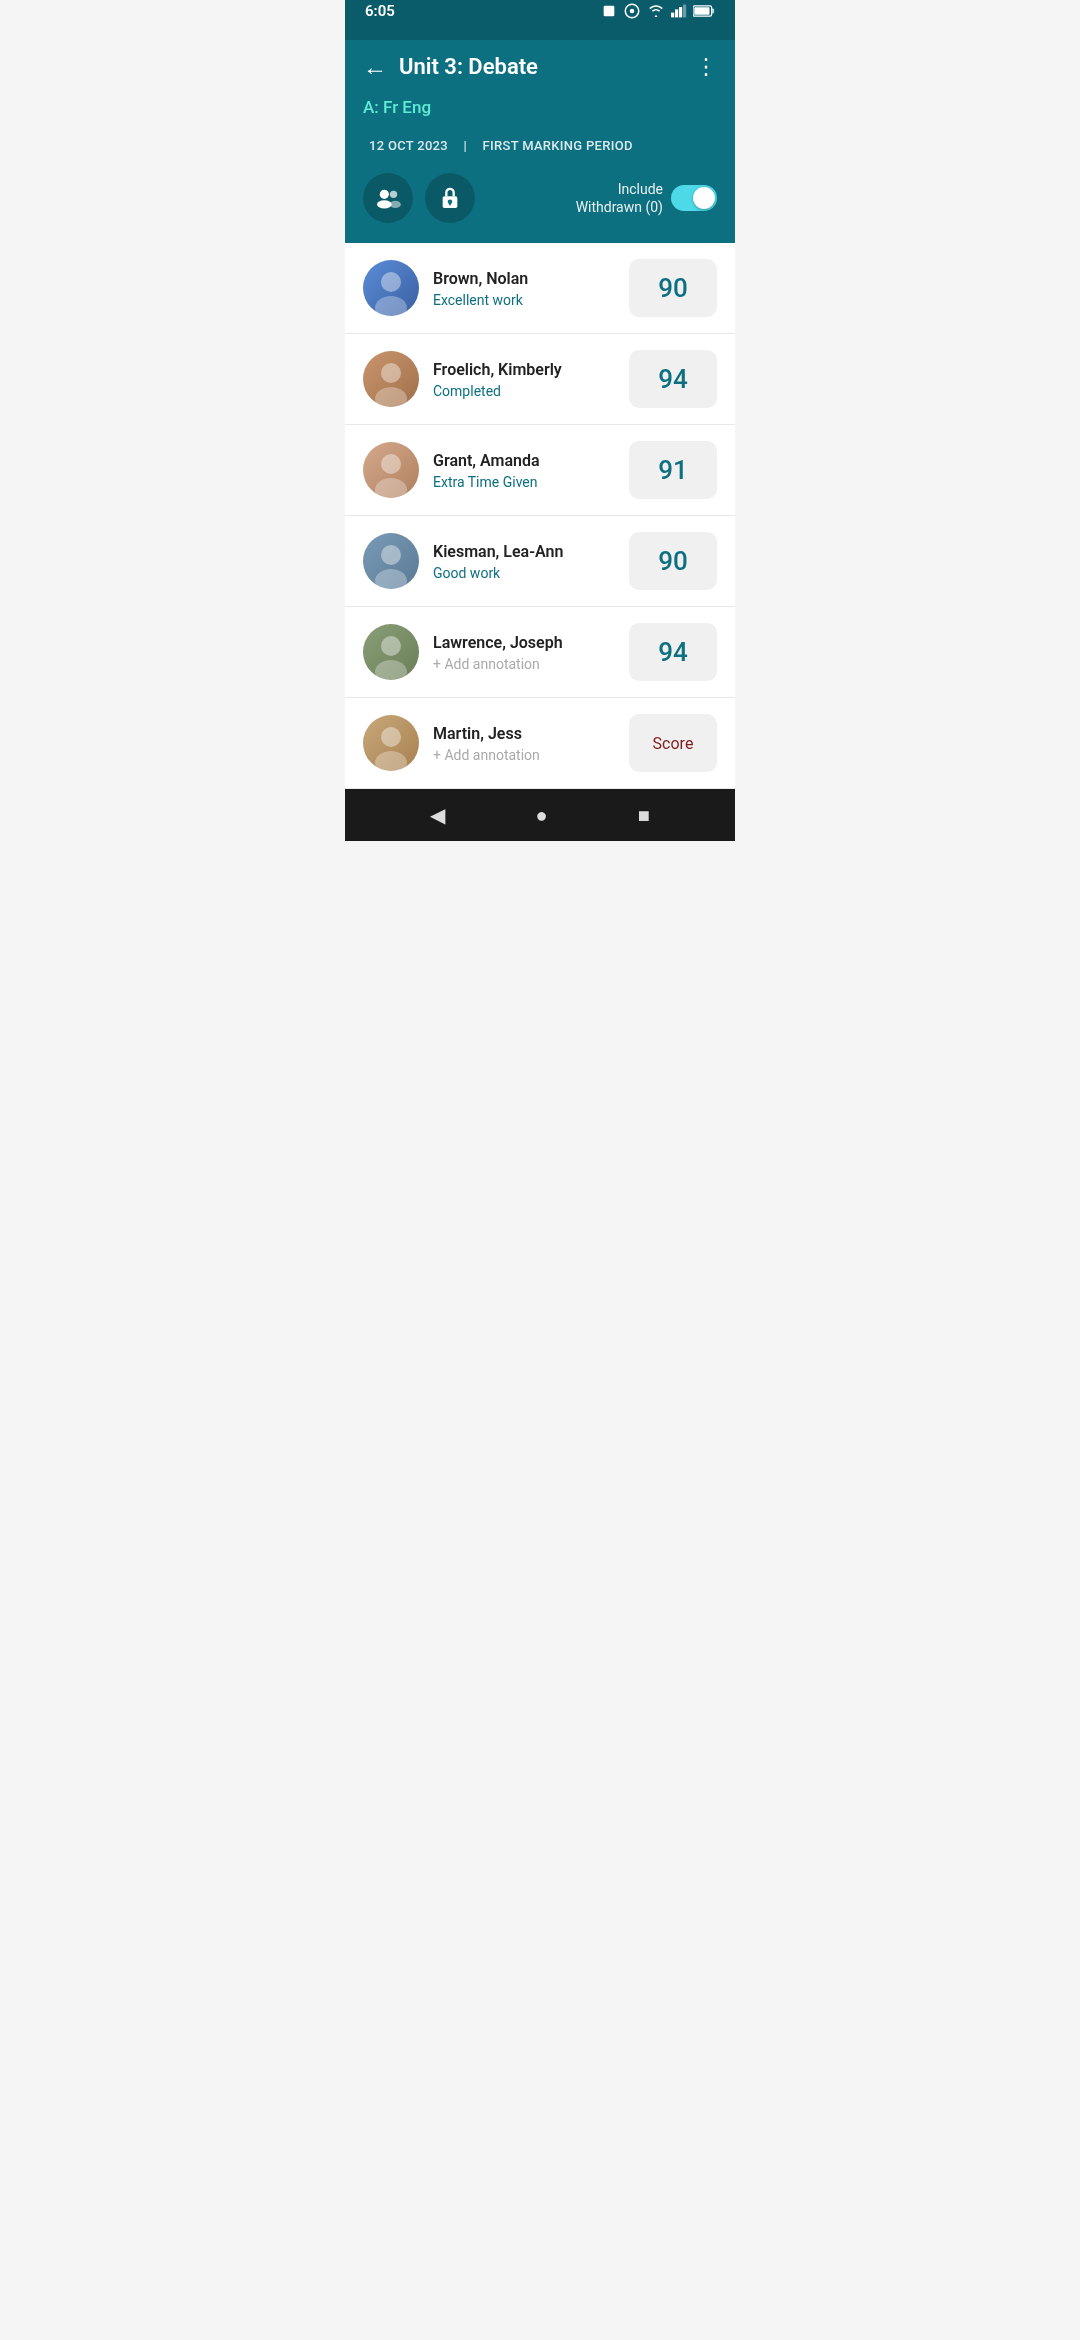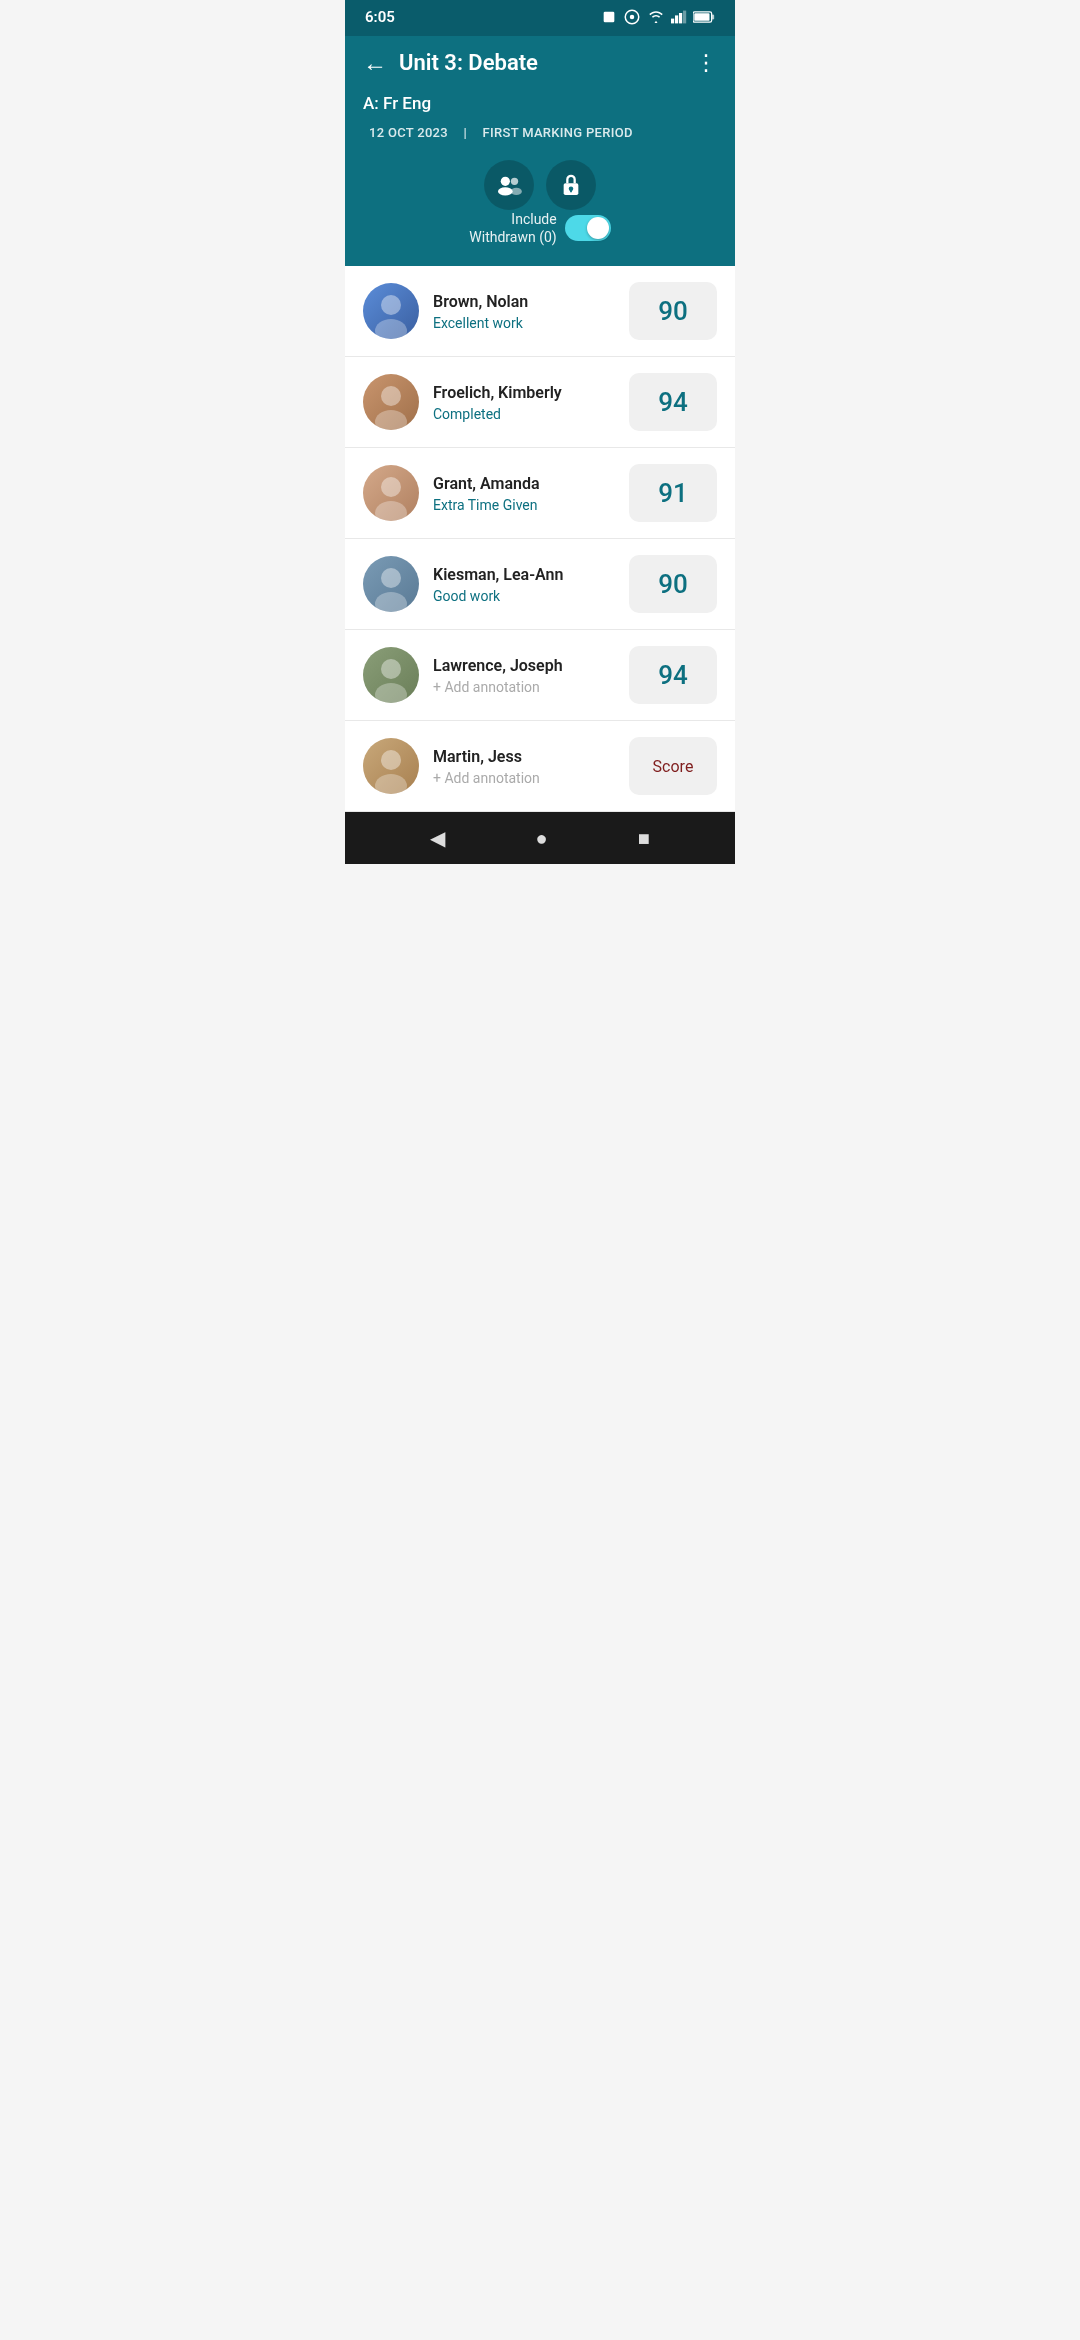--- a/index.html
+++ b/index.html
@@ -10,23 +10,23 @@
       font-family: 'Roboto', Arial, sans-serif;
       background: #f5f5f5;
       margin: 0 auto;
       overflow-x: hidden;
     }
 
     
     .status-bar {
       background: #0a5c6b;
       display: flex;
-      align-items: flex-start;
+      align-items: flex-end;
       justify-content: space-between;
-      padding: 8px 20px;
+      padding: 20px 20px;
       height: 36px;
     }
     .status-time {
       color: white;
       font-size: 15px;
       font-weight: 600;
     }
     .status-icons {
       display: flex;
       align-items: center;
@@ -63,24 +63,24 @@
     .more-btn {
       color: white;
       font-size: 22px;
       cursor: pointer;
     }
 
     .header-meta {
       margin-bottom: 20px;
     }
     .header-class {
-      color: #ffffff;
+      color: #5eead4;
       font-size: 17px;
       font-weight: 500;
-      margin-bottom: 12px;
+      margin-bottom: 21px;
     }
     .header-date {
       color: rgba(255,255,255,0.85);
       font-size: 13px;
       font-weight: 500;
       letter-spacing: 0.3px;
     }
     .header-date span {
       margin: 0 6px;
     }
@@ -118,21 +118,20 @@
     }
     .category-label {
       color: rgba(255,255,255,0.8);
       font-size: 13px;
     }
 
     .header-actions {
       display: flex;
       align-items: center;
       justify-content: space-between;
-      flex-direction: column;
     }
     .action-icons {
       display: flex;
       gap: 12px;
     }
     .action-icon-btn {
       width: 50px;
       height: 50px;
       background: rgba(0,0,0,0.2);
       border-radius: 50%;

